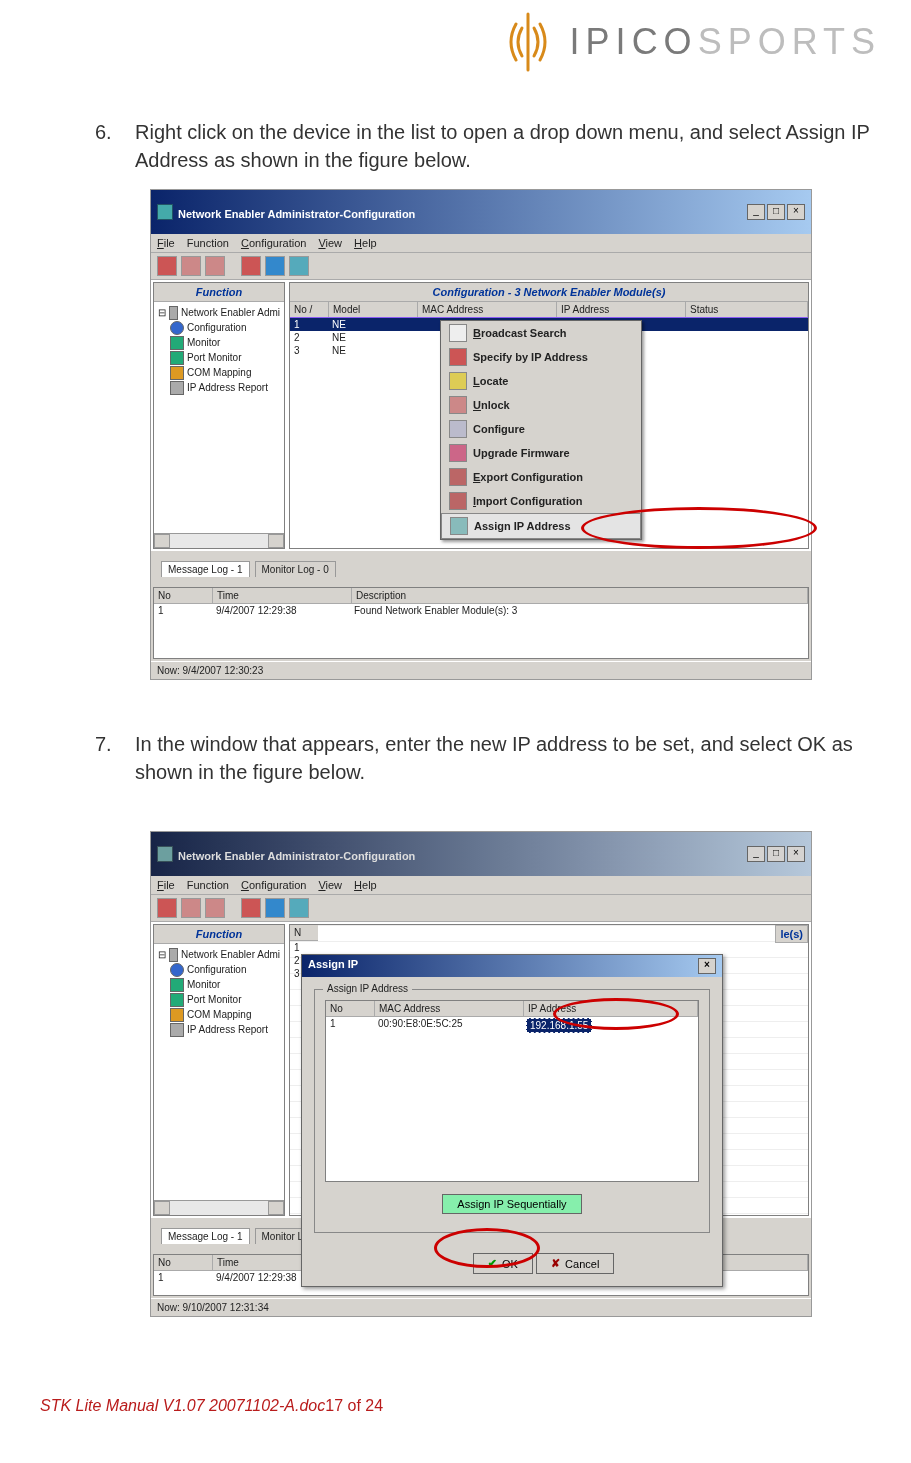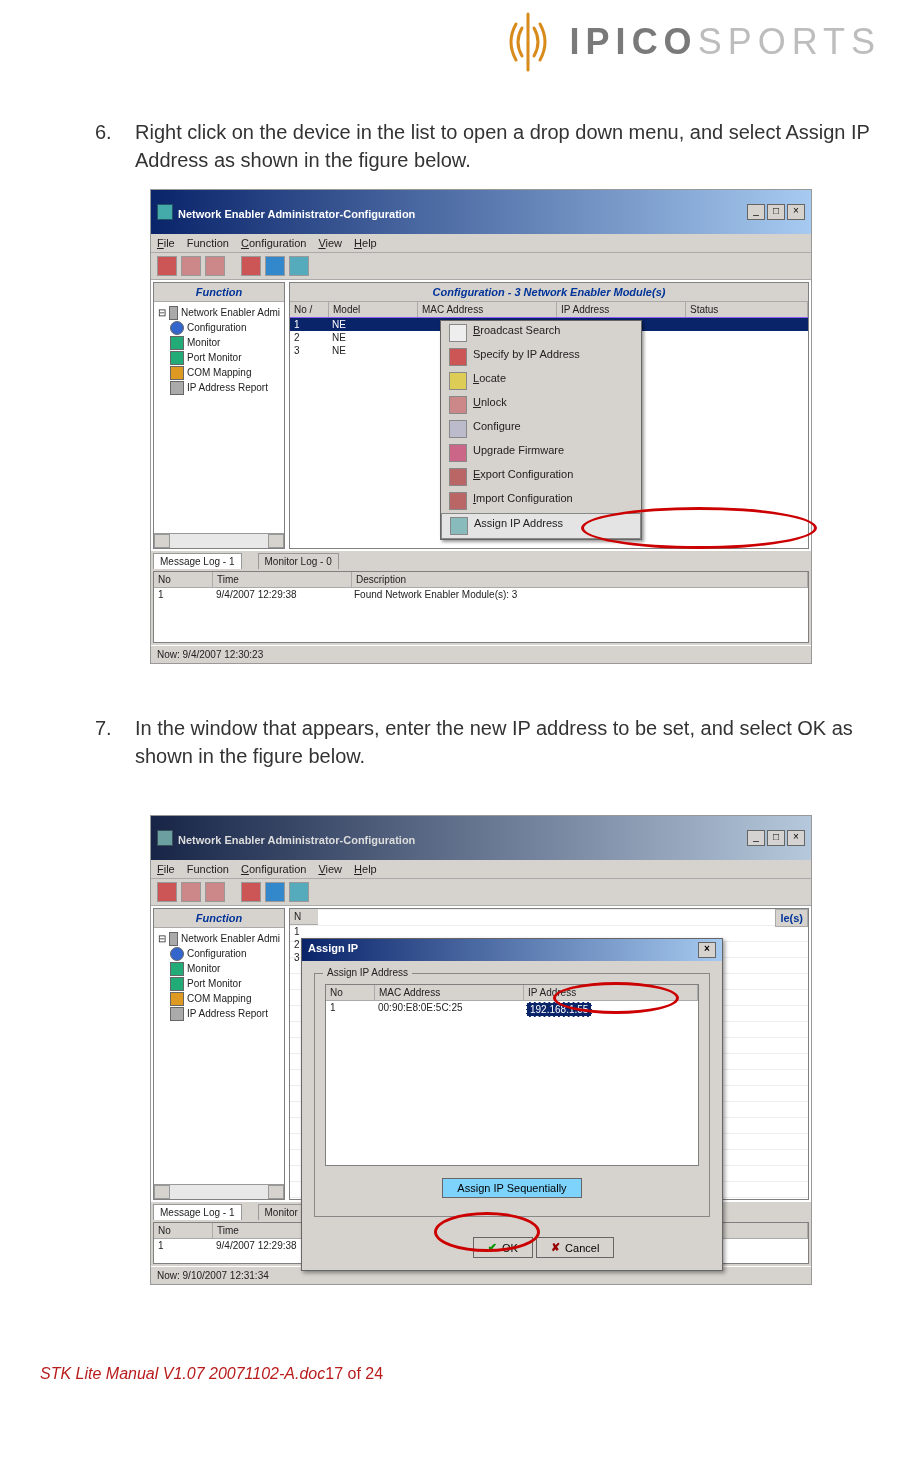--- a/index.html
+++ b/index.html
@@ -22,21 +22,21 @@
     display: inline-flex;
     align-items: center;
     gap: 10px;
   }
   .logo-glyph svg { display: block; }
   .logo-text {
     font-size: 36px;
     letter-spacing: 6px;
     font-weight: 400;
   }
-  .logo-bold { color: #7a7a7a; font-weight: 700; }
+  .logo-bold { color: #7a7a7a; font-weight: 400; }
   .logo-light { color: #bdbdbd; font-weight: 400; }
   .step {
     font-size: 20px;
     line-height: 1.4;
     margin: 0 0 15px 65px;
     text-indent: 0;
     display: flex;
   }
   .step-num {
     min-width: 40px;
@@ -142,22 +142,23 @@
   .gc3 { width: 130px; padding: 1px 4px; }
   .gc4 { width: 120px; padding: 1px 4px; }
   .gc5 { flex: 1; padding: 1px 4px; }
   .context-menu {
     position: absolute; left: 150px; top: 2px;
     background: #d6d3ce; border: 1px solid #666;
     box-shadow: 2px 2px 3px rgba(0,0,0,.4);
     z-index: 5; width: 200px;
   }
   .cm-item {
-    display: flex; gap: 6px;
+    display: flex; align-items: center; gap: 6px;
     padding: 3px 8px;
+    font-weight: bold;
   }
   .cm-item .cico {
     width: 16px; height: 16px; border: 1px solid #888;
   }
   .cm-item .cico.mag { background: #eee; }
   .cm-item .cico.red { background: #c55; }
   .cm-item .cico.yel { background: #dc5; }
   .cm-item .cico.lock { background: #c88; }
   .cm-item .cico.gear { background: #bbc; }
   .cm-item .cico.up { background: #c68; }
@@ -165,21 +166,21 @@
   .cm-item .cico.imp { background: #b66; }
   .cm-item .cico.ip { background: #8bb; }
   .cm-item.sel { border: 1px solid #888; background: #e4e4e4; }
   .cm-circle {
     position: absolute; left: 140px; bottom: -10px;
     width: 230px; height: 36px;
     border: 3px solid #c00; border-radius: 50%/50%;
     z-index: 6; pointer-events: none;
   }
   .log-tabs {
-    margin: 2px; display: flex; gap: 16px; font-size: 10px;
+    margin: 10px; display: flex; gap: 5px; font-size: 10px;
   }
   .log-tab {
     border: 1px solid #999; border-bottom: none; background: #d6d3ce;
     padding: 2px 6px;
   }
   .log-tab.active { background: #fff; }
   .log-box {
     margin: 0 2px 2px 2px; border: 1px solid #808080; background: #fff;
     height: 70px;
   }
@@ -243,21 +244,21 @@
   }
   .dlg-btn .ok { color: #090; font-weight: bold; }
   .dlg-btn .cx { color: #900; font-weight: bold; }
   .ok-circle {
     position: absolute; left: 120px; bottom: 6px;
     width: 100px; height: 34px; border: 3px solid #c00; border-radius: 50%/50%;
     pointer-events: none;
   }
   .btn-mid {
     display: block; margin: 12px auto 8px auto; border: 1px solid #666;
-    background: #7dd3fc; padding: 3px 14px; font-size: 11px;
+    background: #86efac; padding: 3px 14px; font-size: 11px;
   }
   .right-frag {
     position: absolute; right: 0; top: 0; color: #003399;
     font-weight: bold; background: #d6d3ce;
     padding: 2px 4px; border: 1px solid #aaa;
   }
   .grid-lines {
     background-image: linear-gradient(to bottom, #eee 1px, transparent 1px);
     background-size: 100% 16px;
   }

